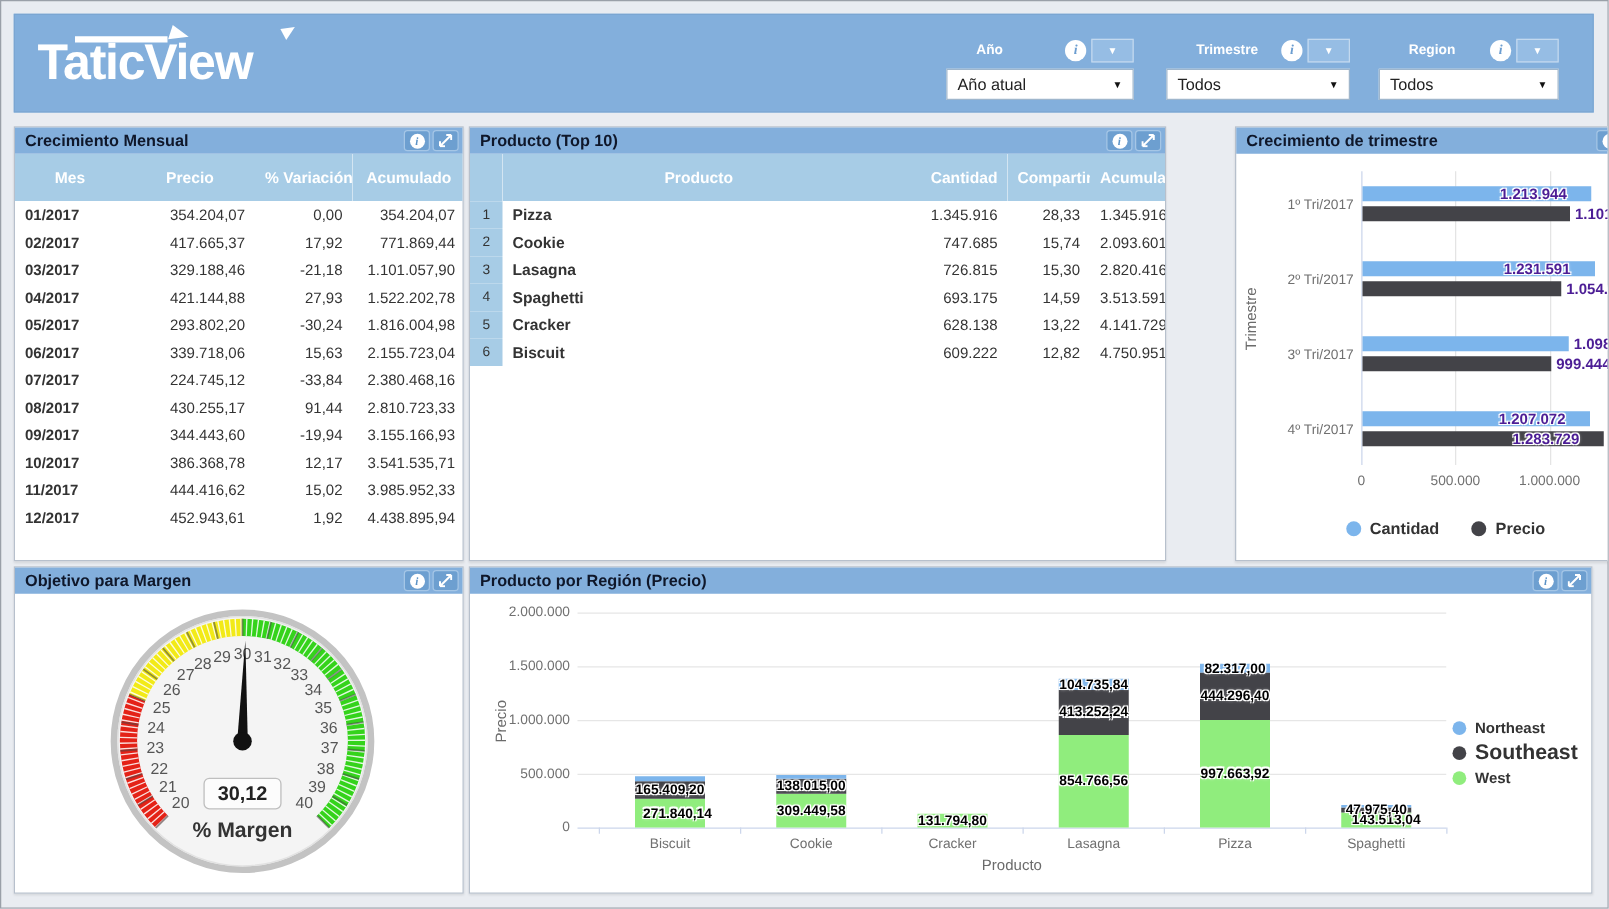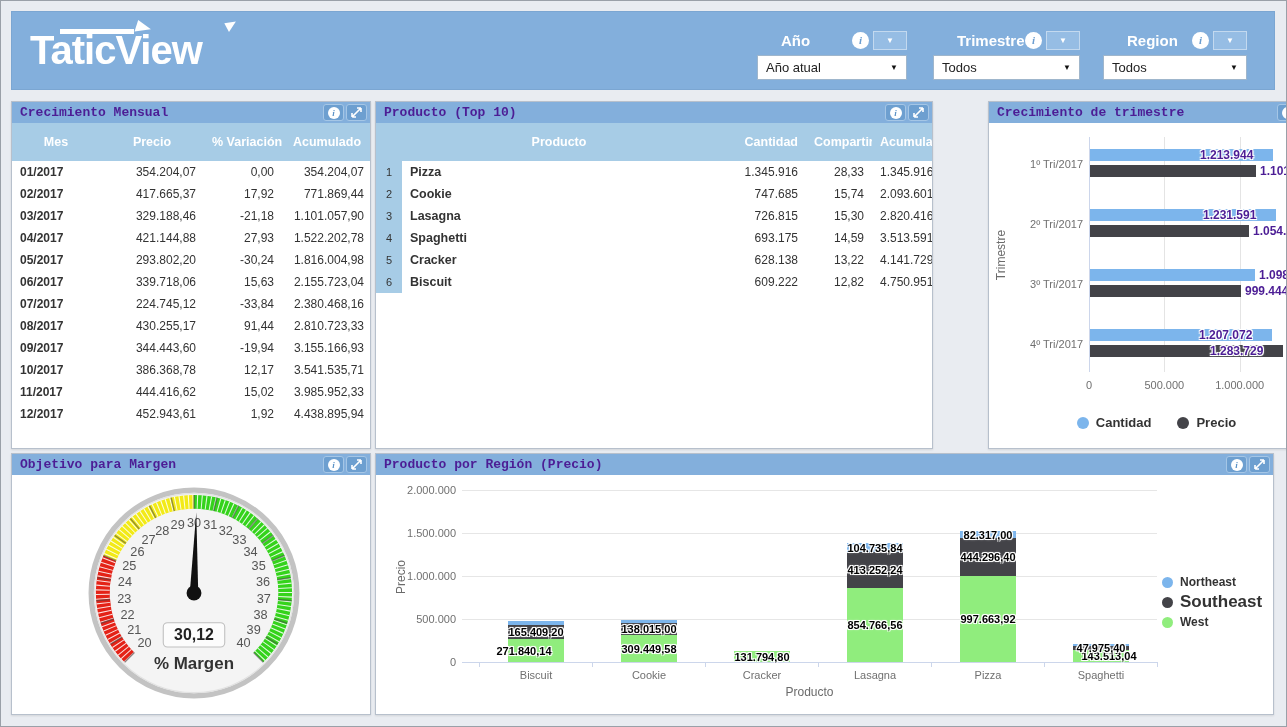--- a/index.html
+++ b/index.html
@@ -16,33 +16,33 @@
   .logo-text { color:#fff; font-size:40px; font-weight:bold; letter-spacing:-1px; }
   .logo-bar { position:absolute; left:30px; top:1px; width:74px; height:5px; background:#fff; }
   .logo-flag { position:absolute; left:106px; top:-6px; width:0; height:0;
     border-left:15px solid #fff; border-top:5px solid transparent; border-bottom:7px solid transparent;
     transform:rotate(18deg); }
   .logo-flag2 { position:absolute; left:196px; top:-8px; width:0; height:0;
     border-left:11px solid #fff; border-top:4px solid transparent; border-bottom:6px solid transparent;
     transform:rotate(-28deg); }
   .filter { position:absolute; top:18px; }
   .f-top { display:flex; align-items:center; height:20px; margin-bottom:5px; }
-  .f-label { flex:1; color:#fff; font-weight:bold; font-size:15px; padding-left:24px; }
+  .f-label { flex:1; color:#fff; font-weight:bold; font-size:11px; padding-left:24px; }
   .ibtn { width:17px; height:17px; border-radius:50%; background:#fff; color:#6b9dd0;
     font-weight:bold; font-size:11px; line-height:17px; text-align:center; cursor:pointer;
     font-family:"Liberation Serif", serif; font-style:italic; }
   .cbtn { width:34px; height:19px; margin-left:4px; background:#96bde4; border:1px solid #c3d9ef;
     color:#fff; font-size:8px; text-align:center; line-height:18px; cursor:pointer; }
   .f-select { height:25px; background:#fff; border:1px solid #9fb6cc; display:flex;
     align-items:center; padding:0 8px; font-size:13px; color:#222; cursor:pointer; }
   .f-caret { margin-left:auto; font-size:8px; color:#111; }
   
   .panel { position:absolute; background:#fff; border:1px solid #b7c0cc; box-shadow:0 1px 2px rgba(0,0,0,.10); }
   .titlebar { height:21px; background:#83afdc; display:flex; align-items:center; padding:0 3px 0 8px; }
-  .titlebar .t { color:#4c1d95; font-weight:bold; font-size:13px;font-family:Liberation Mono, monospace; }
+  .titlebar .t { color:#0f172a; font-weight:bold; font-size:13px; }
   .tb-btns { margin-left:auto; display:flex; gap:2px; }
   .tb-btn { width:21px; height:17px; background:#6d9fd0; border:1px solid #a5c6e6; border-radius:3px;
     display:flex; align-items:center; justify-content:center; cursor:pointer; }
   .tb-btn .idot { width:12px; height:12px; border-radius:50%; background:#fff; color:#5b92c6;
     font-weight:bold; font-size:9px; line-height:12px; text-align:center;
     font-family:"Liberation Serif", serif; font-style:italic; }
   .content { position:relative; width:100%; height:calc(100% - 21px); overflow:hidden; }
   
   table.dtable { width:100%; border-collapse:collapse; table-layout:fixed; font-size:12px; }
   table.dtable th { background:#a7cce6; color:#fff; font-weight:bold; font-size:12.5px;
@@ -479,21 +479,21 @@
           <div class="gridH" style="top: 43px; width: 695px;"></div>
           <div class="gridH" style="top: 0px; width: 695px;"></div>
           <div class="tick" style="left: 17px; top: 172px;"></div>
           <div class="tick" style="left: 130px; top: 172px;"></div>
           <div class="tick" style="left: 243px; top: 172px;"></div>
           <div class="tick" style="left: 356px; top: 172px;"></div>
           <div class="tick" style="left: 469px; top: 172px;"></div>
           <div class="tick" style="left: 582px; top: 172px;"></div>
           <div class="tick" style="left: 695px; top: 172px;"></div>
           <div class="vseg" style="left: 46px; width: 56px; top: 149px; height: 23px; background: rgb(144, 237, 125);"></div>
-          <div class="seg-label" style="left: 62px; top: 160.5px;">271.840,14</div>
+          <div class="seg-label" style="left: 80px; top: 160.5px;">271.840,14</div>
           <div class="vseg" style="left: 46px; width: 56px; top: 135px; height: 14px; background: rgb(67, 67, 72);"></div>
           <div class="seg-label" style="left: 74px; top: 142px;">165.409,20</div>
           <div class="vseg" style="left: 46px; width: 56px; top: 131px; height: 4px; background: rgb(124, 181, 236);"></div>
           <div class="vseg" style="left: 159px; width: 56px; top: 145px; height: 27px; background: rgb(144, 237, 125);"></div>
           <div class="seg-label" style="left: 187px; top: 158.5px;">309.449,58</div>
           <div class="vseg" style="left: 159px; width: 56px; top: 133px; height: 12px; background: rgb(67, 67, 72);"></div>
           <div class="seg-label" style="left: 187px; top: 139px;">138.015,00</div>
           <div class="vseg" style="left: 159px; width: 56px; top: 130px; height: 3px; background: rgb(124, 181, 236);"></div>
           <div class="vseg" style="left: 272px; width: 56px; top: 161px; height: 11px; background: rgb(144, 237, 125);"></div>
           <div class="seg-label" style="left: 300px; top: 166.5px;">131.794,80</div>

